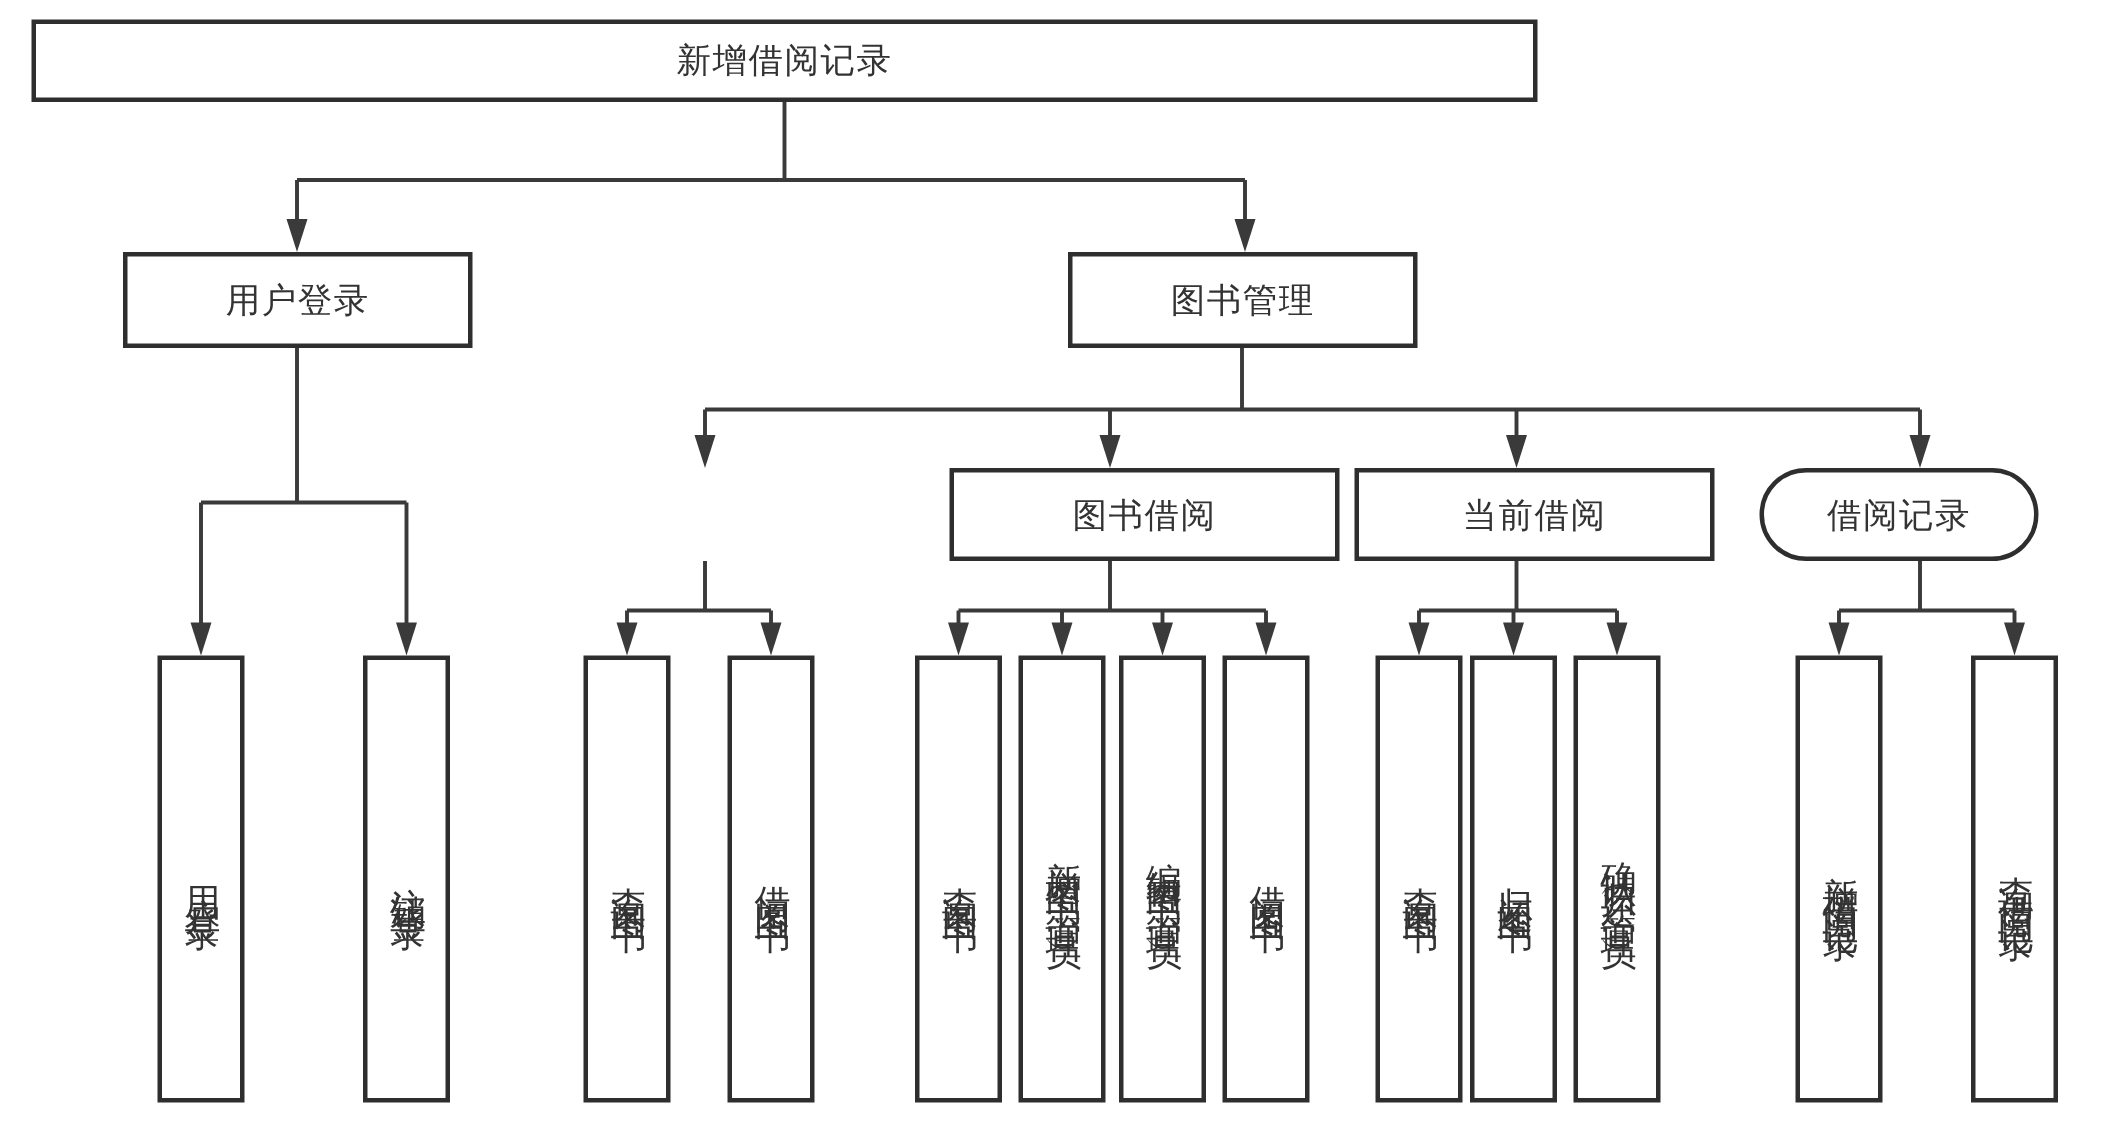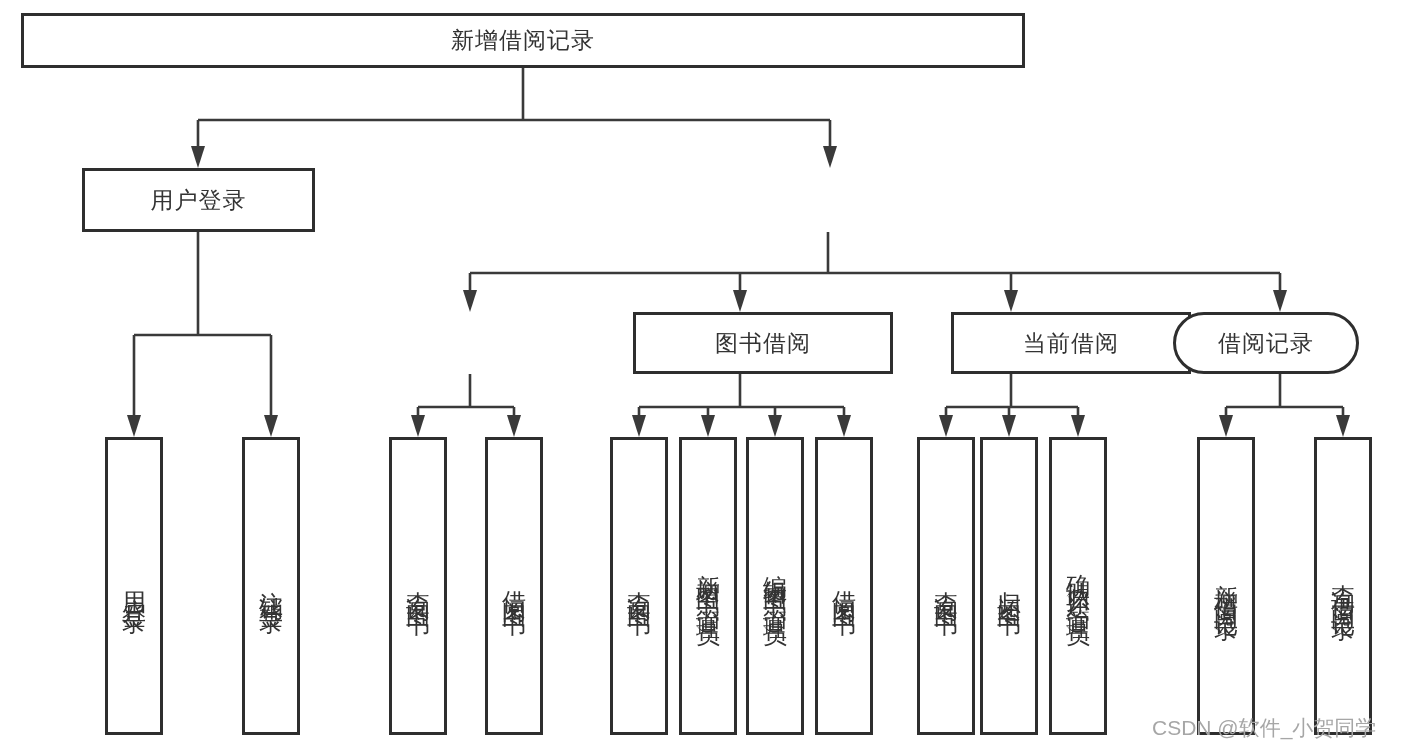--- a/index.html
+++ b/index.html
@@ -109,25 +109,28 @@
     </g>
   </svg>
 
   <div class="node h-label root-box">
     <span>新增借阅记录</span>
   </div>
 
   <div class="node h-label lvl2" style="left:82px;width:233px;">
     <span>用户登录</span>
   </div>
+  <div class="node h-label lvl2" style="left:712px;width:233px;">
+    <span>图书管理</span>
+  </div>
 
   <div class="node h-label lvl3" style="left:633px;width:260px;">
     <span>图书借阅</span>
   </div>
-  <div class="node h-label lvl3" style="left:903px;width:240px;margin-left:48px;">
+  <div class="node h-label lvl3" style="left:903px;width:240px;">
     <span>当前借阅</span>
   </div>
   <div class="node h-label lvl3" style="left:1173px;width:186px;border-radius:31px;">
     <span>借阅记录</span>
   </div>
 
   <div class="node leaf" style="left:105px;">
     <span class="vtext">用户登录</span>
   </div>
   <div class="node leaf" style="left:242px;">
@@ -164,15 +167,14 @@
     <span class="vtext">确认归还（管理员）</span>
   </div>
 
   <div class="node leaf" style="left:1197px;">
     <span class="vtext">新增借阅记录</span>
   </div>
   <div class="node leaf" style="left:1314px;">
     <span class="vtext">查询借阅记录</span>
   </div>
 
-  <div class="watermark">CSDN @软件_小贺同学</div>
 
 </div>
 
 </body></html>

